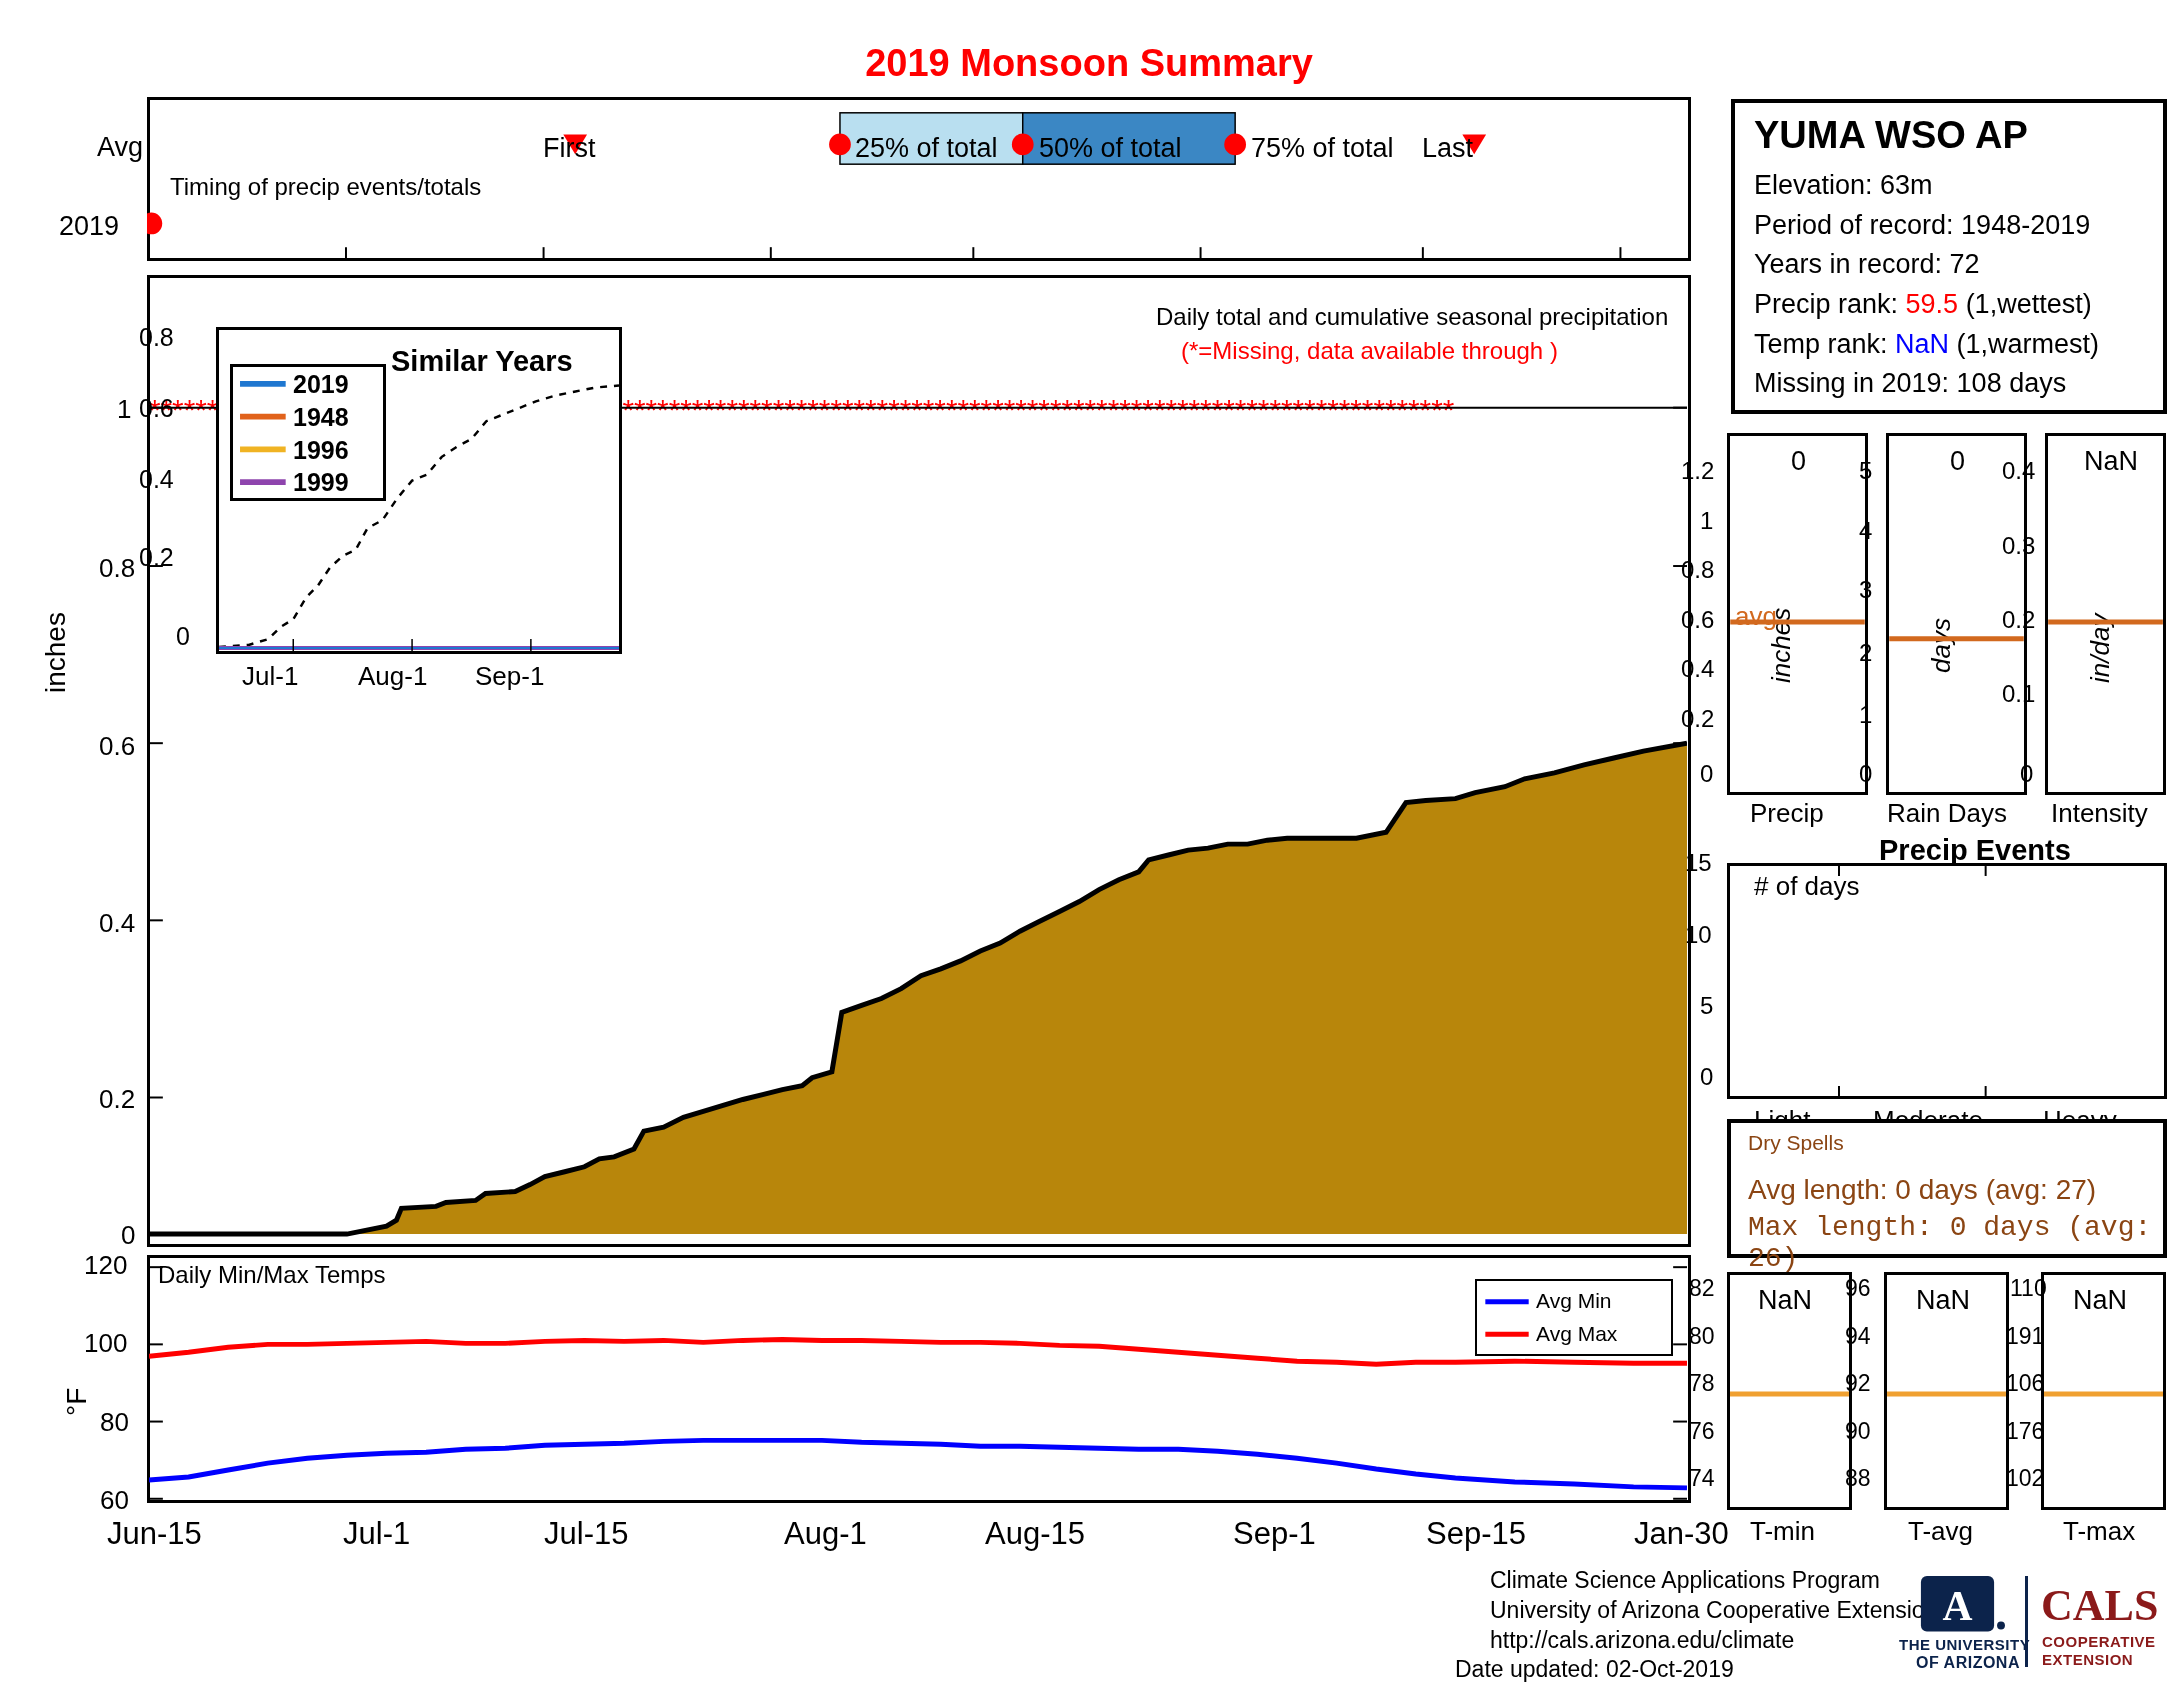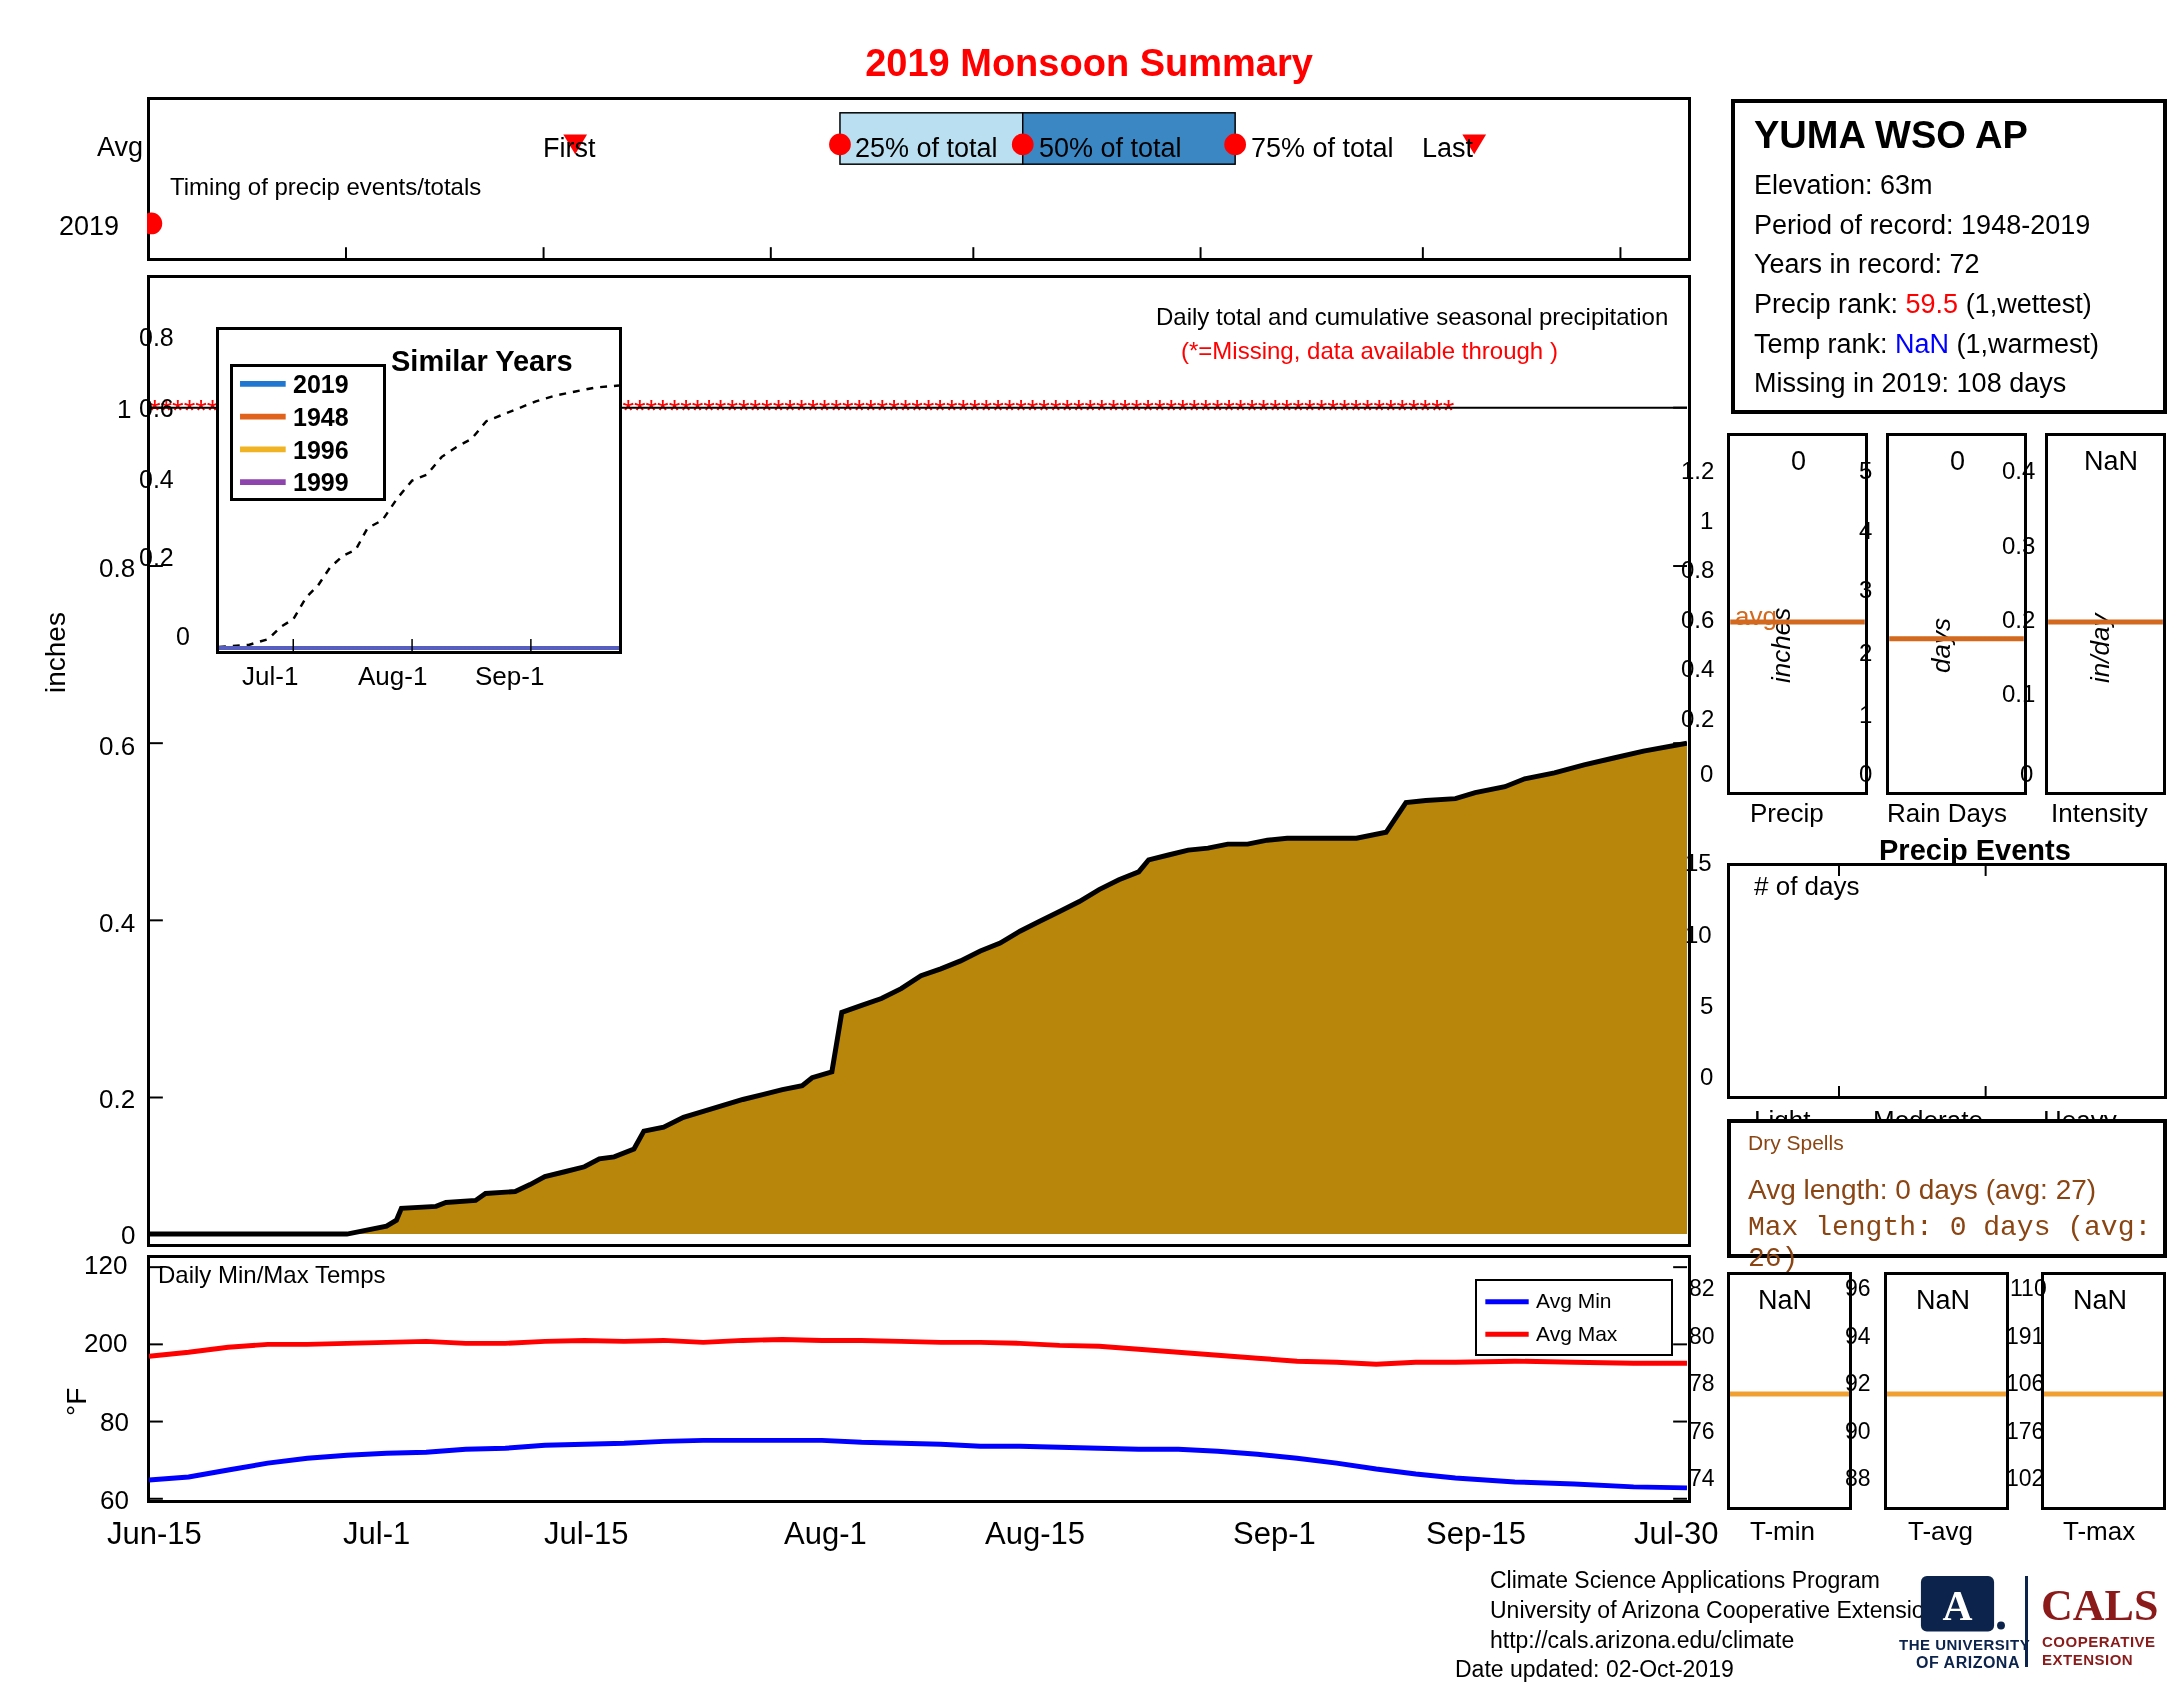--- a/index.html
+++ b/index.html
@@ -124,21 +124,21 @@
 <div class="abs" style="left:293px;top:370px;font-size:25px;font-weight:bold;">2019</div>
 <div class="abs" style="left:293px;top:403px;font-size:25px;font-weight:bold;">1948</div>
 <div class="abs" style="left:293px;top:436px;font-size:25px;font-weight:bold;">1996</div>
 <div class="abs" style="left:293px;top:468px;font-size:25px;font-weight:bold;">1999</div>
 
 <div class="bx" style="left:147px;top:1255px;width:1544px;height:248px;"></div>
 <div class="abs" style="left:158px;top:1261px;font-size:24px;">Daily Min/Max Temps</div>
 <div class="abs" style="left:61px;top:1416px;font-size:28px;transform:rotate(-90deg);transform-origin:left top;">°F</div>
 
 <div class="tick-lbl" style="left:84px;top:1250px;">120</div>
-<div class="tick-lbl" style="left:84px;top:1328px;">200</div>
+<div class="tick-lbl" style="left:84px;top:1328px;">100</div>
 <div class="tick-lbl" style="left:100px;top:1407px;">80</div>
 <div class="tick-lbl" style="left:100px;top:1485px;">60</div>
 
 <svg class="abs" style="left:149px;top:1258px;" width="1538" height="242" viewBox="0 0 1554 244">
   <g stroke="#000" stroke-width="2">
     <line x1="0" y1="9" x2="14" y2="9"></line>
     <line x1="0" y1="87" x2="14" y2="87"></line>
     <line x1="0" y1="165" x2="14" y2="165"></line>
     <line x1="0" y1="243" x2="14" y2="243"></line>
     <line x1="1554" y1="9" x2="1540" y2="9"></line>
@@ -158,21 +158,21 @@
 <div class="abs" style="left:1536px;top:1289px;font-size:21px;">Avg Min</div>
 <div class="abs" style="left:1536px;top:1322px;font-size:21px;">Avg Max</div>
 
 <div class="tick-lbl" style="left:107px;top:1516px;font-size:31px;">Jun-15</div>
 <div class="tick-lbl" style="left:343px;top:1516px;font-size:31px;">Jul-1</div>
 <div class="tick-lbl" style="left:544px;top:1516px;font-size:31px;">Jul-15</div>
 <div class="tick-lbl" style="left:784px;top:1516px;font-size:31px;">Aug-1</div>
 <div class="tick-lbl" style="left:985px;top:1516px;font-size:31px;">Aug-15</div>
 <div class="tick-lbl" style="left:1233px;top:1516px;font-size:31px;">Sep-1</div>
 <div class="tick-lbl" style="left:1426px;top:1516px;font-size:31px;">Sep-15</div>
-<div class="tick-lbl" style="left:1634px;top:1516px;font-size:31px;">Jul-30</div>
+<div class="tick-lbl" style="left:1634px;top:1516px;font-size:31px;">Jan-30</div>
 
 <div class="bx" style="left:1731px;top:99px;width:436px;height:315px;border-width:4px;"></div>
 <div class="abs" style="left:1754px;top:114px;font-size:38px;font-weight:bold;">YUMA WSO AP</div>
 <div class="abs" style="left:1754px;top:170px;font-size:27px;">Elevation: 63m</div>
 <div class="abs" style="left:1754px;top:210px;font-size:27px;">Period of record: 1948-2019</div>
 <div class="abs" style="left:1754px;top:249px;font-size:27px;">Years in record: 72</div>
 <div class="abs" style="left:1754px;top:289px;font-size:27px;white-space:nowrap;">
   <span>Precip rank: </span><span style="color:#ff0000;">59.5</span><span> (1,wettest)</span>
 </div>
 <div class="abs" style="left:1754px;top:329px;font-size:27px;white-space:nowrap;">

